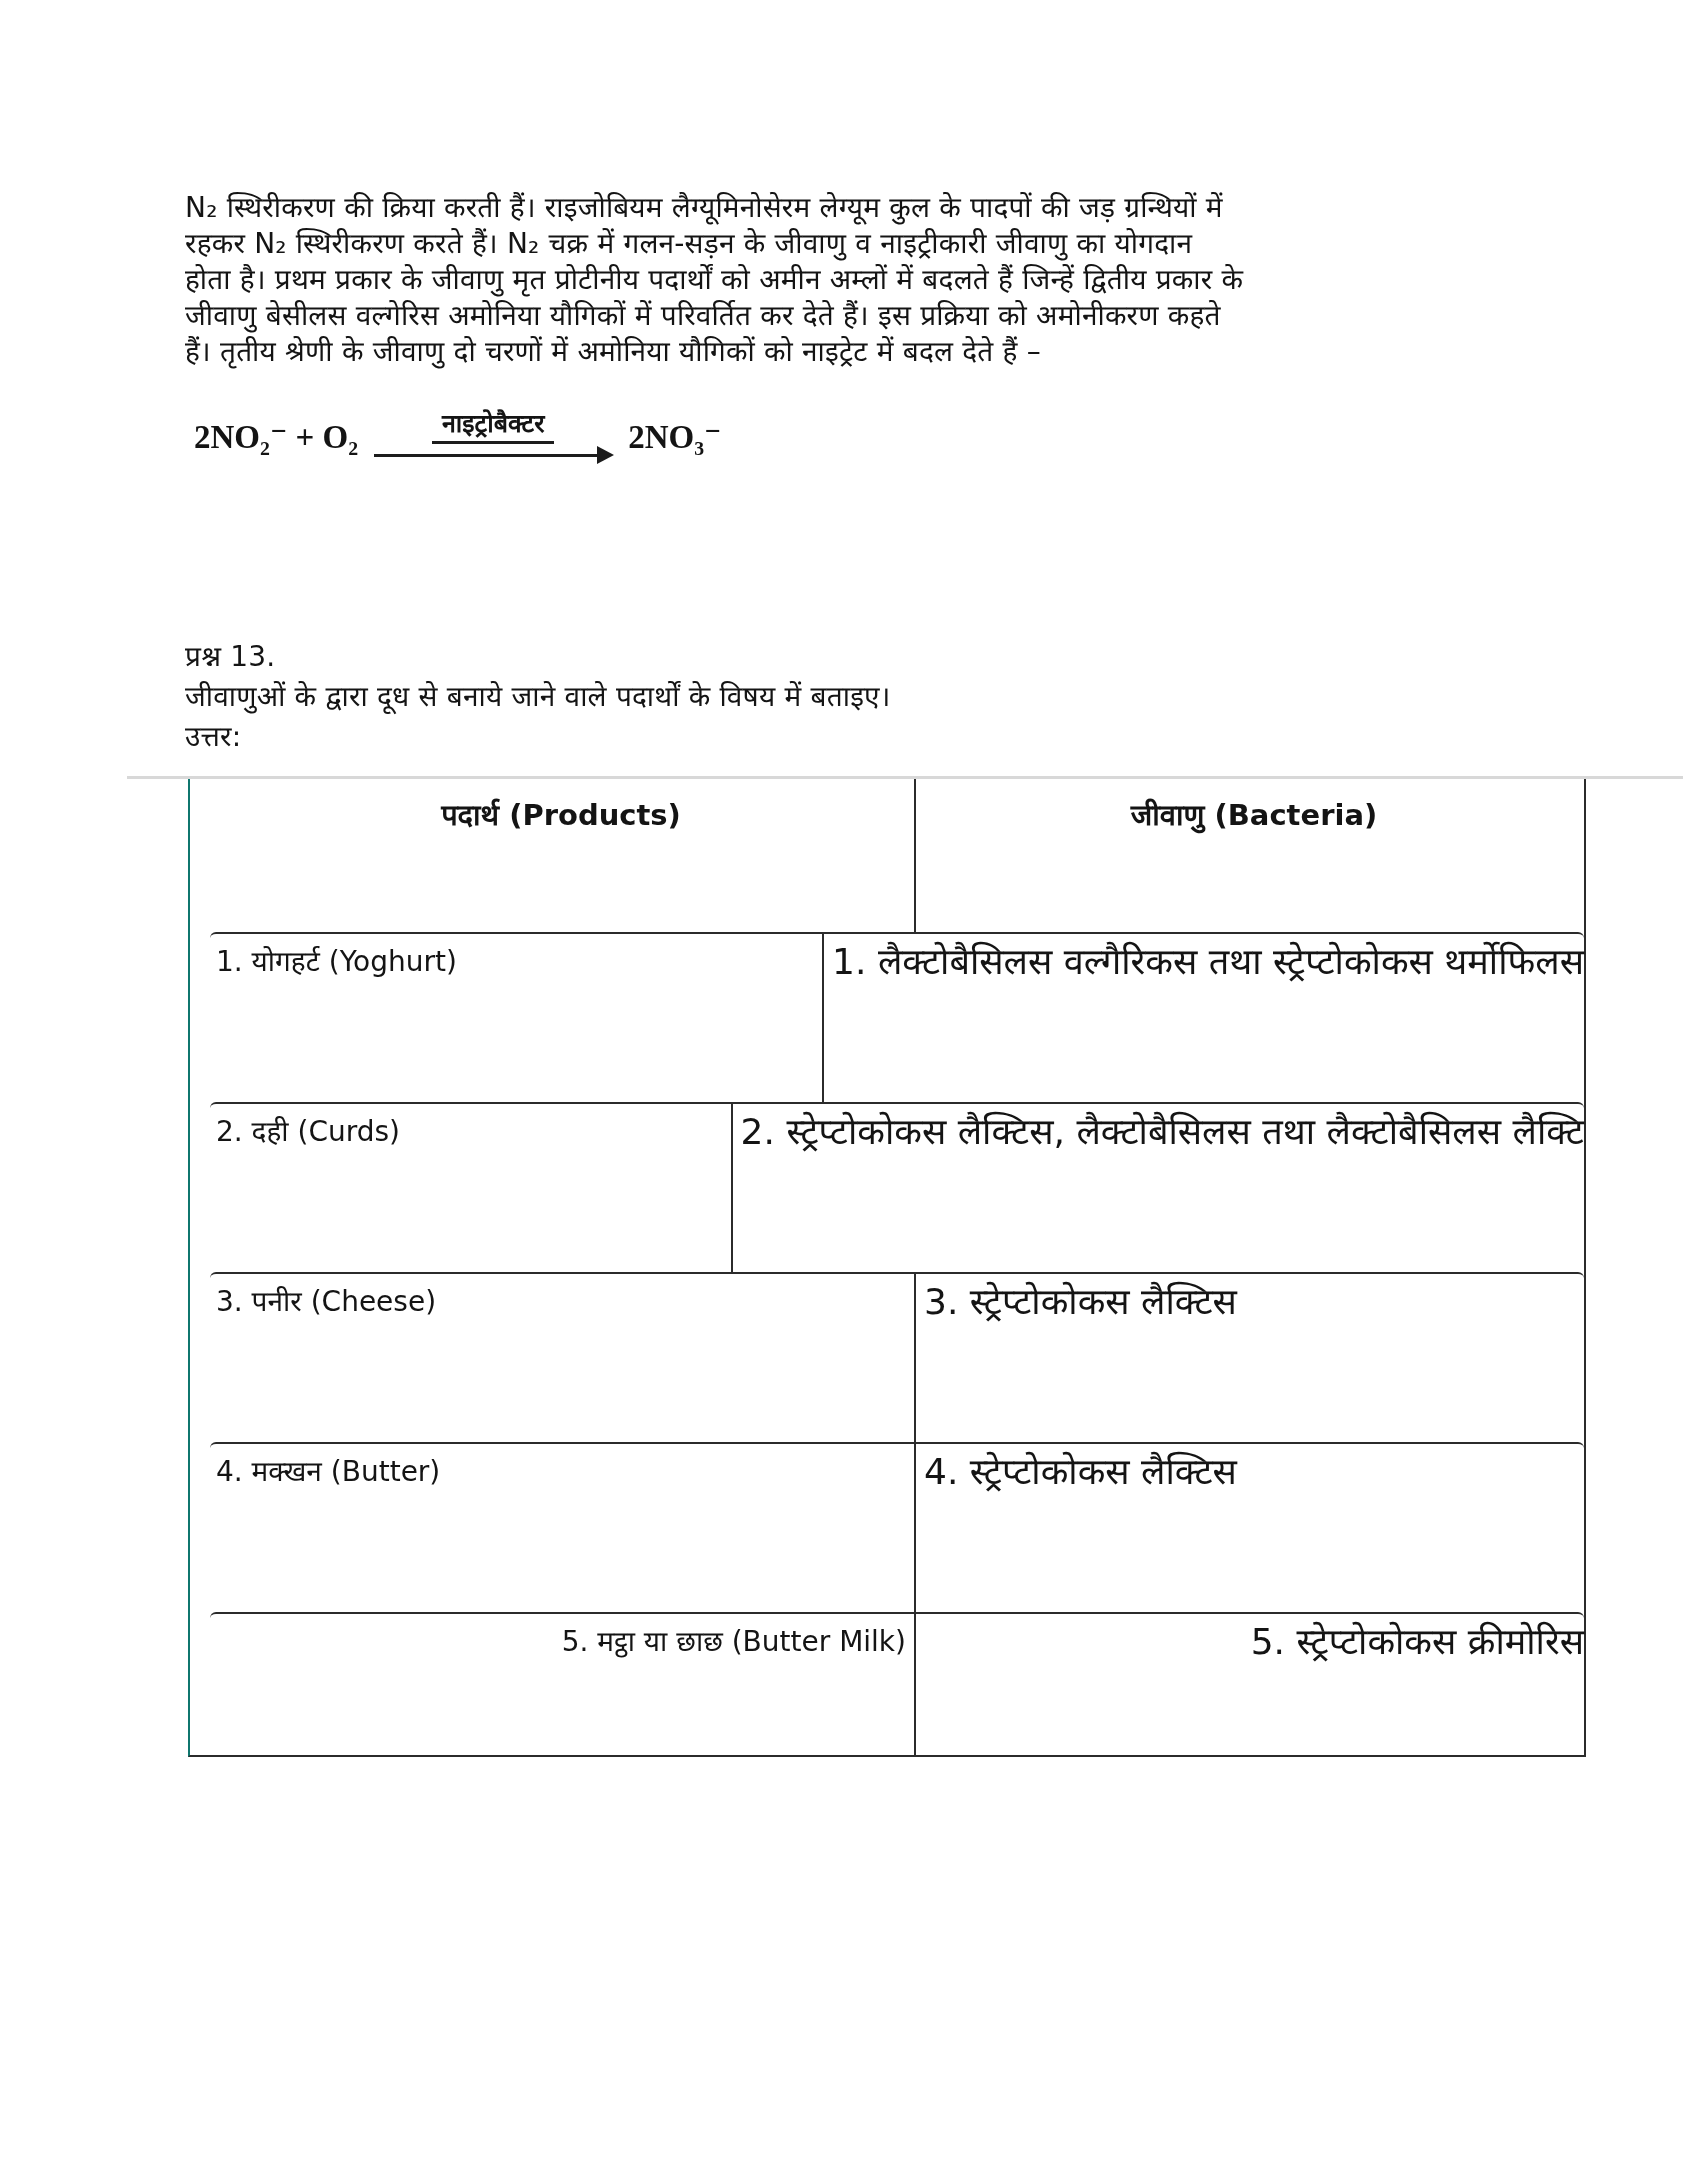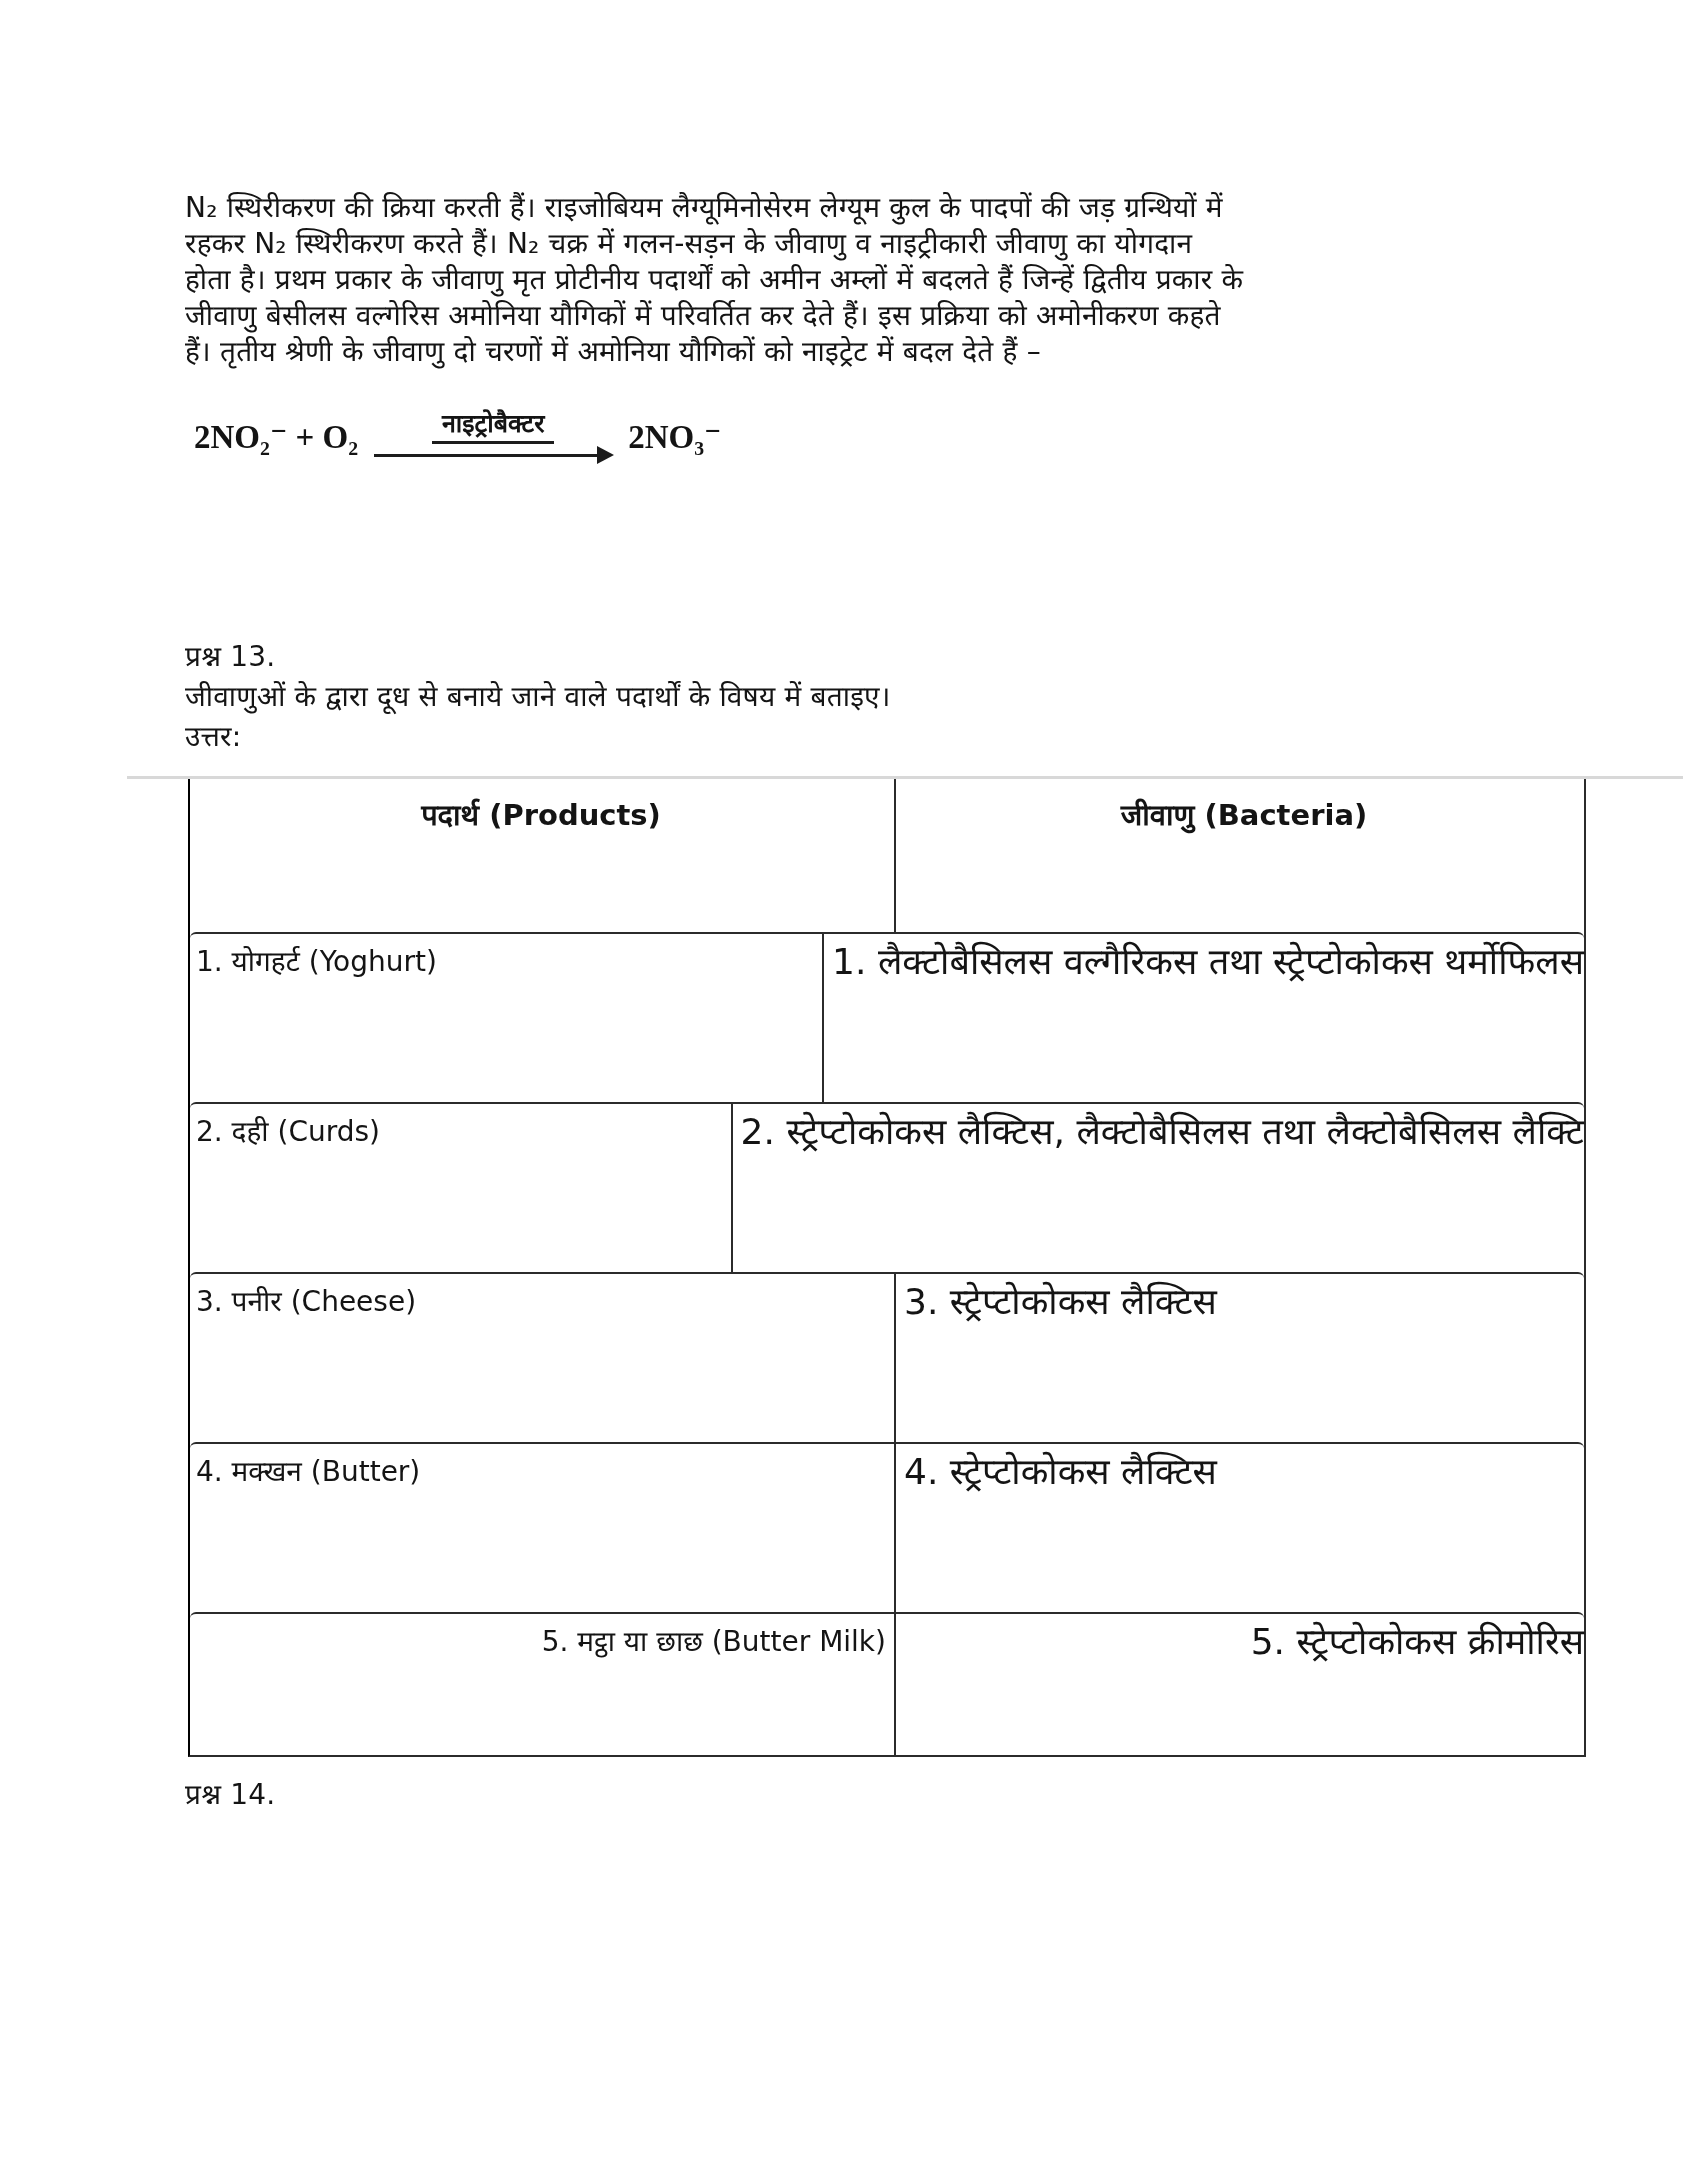--- a/index.html
+++ b/index.html
@@ -101,24 +101,25 @@
     top: 776px;
     width: 1556px;
     height: 3px;
     background: #d8d8d8;
   }
   .tbl {
     position: absolute;
     left: 188px;
     top: 779px;
     width: 1398px;
-    border-left: 2px solid #000000;
+    border-left: 2px solid #0f766e;
     border-right: 2px solid #2b2b2b;
     border-bottom: 2px solid #2b2b2b;
     box-sizing: border-box;
+    padding-left: 20px;
   }
   .tbl-row {
     display: flex;
     align-items: stretch;
   }
   .tbl-row + .tbl-row {
     border-top: 2px solid #2b2b2b;
     border-radius: 6px;
   }
   .cell-left {
@@ -200,15 +201,14 @@
     <div class="cell-left">4. मक्खन (Butter)</div>
     <div class="cell-right">4. स्ट्रेप्टोकोकस लैक्टिस</div>
   </div>
   <div class="tbl-row row-last">
     <div class="cell-left">5. मट्ठा या छाछ (Butter Milk)</div>
     <div class="cell-right">5. स्ट्रेप्टोकोकस क्रीमोरिस</div>
   </div>
 </div>
 
 <div class="qblock q14">
-  <div class="q-line">प्रश्न 14.</div>
 </div>
 
 
 </body></html>

